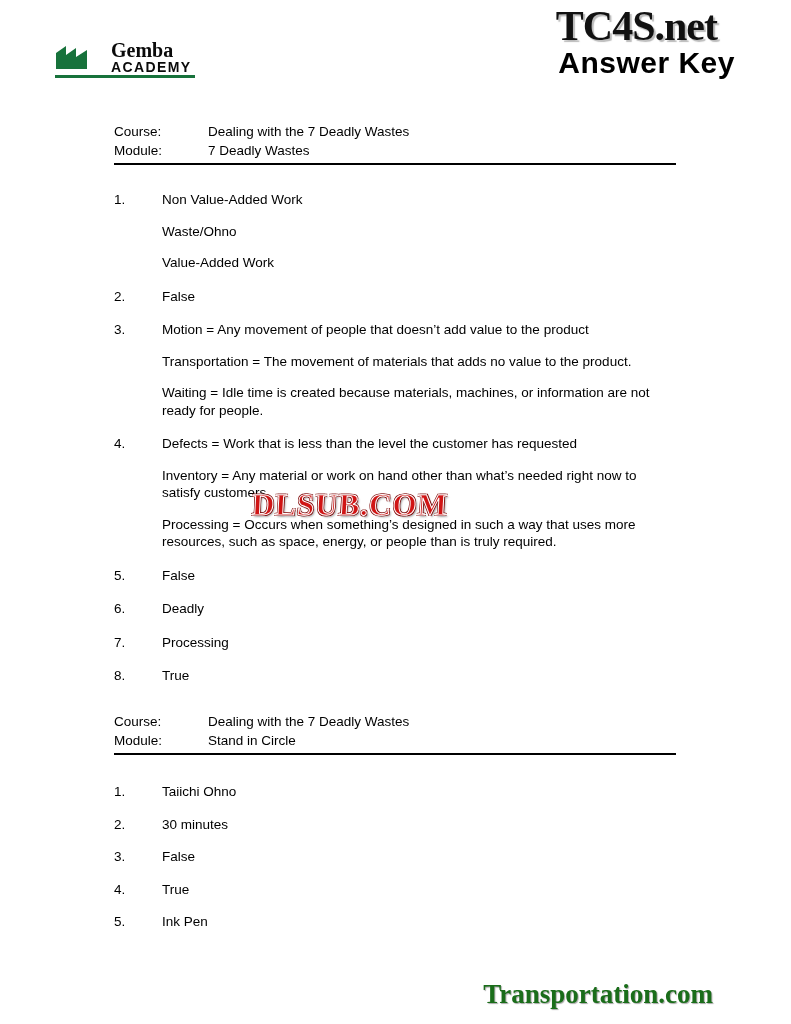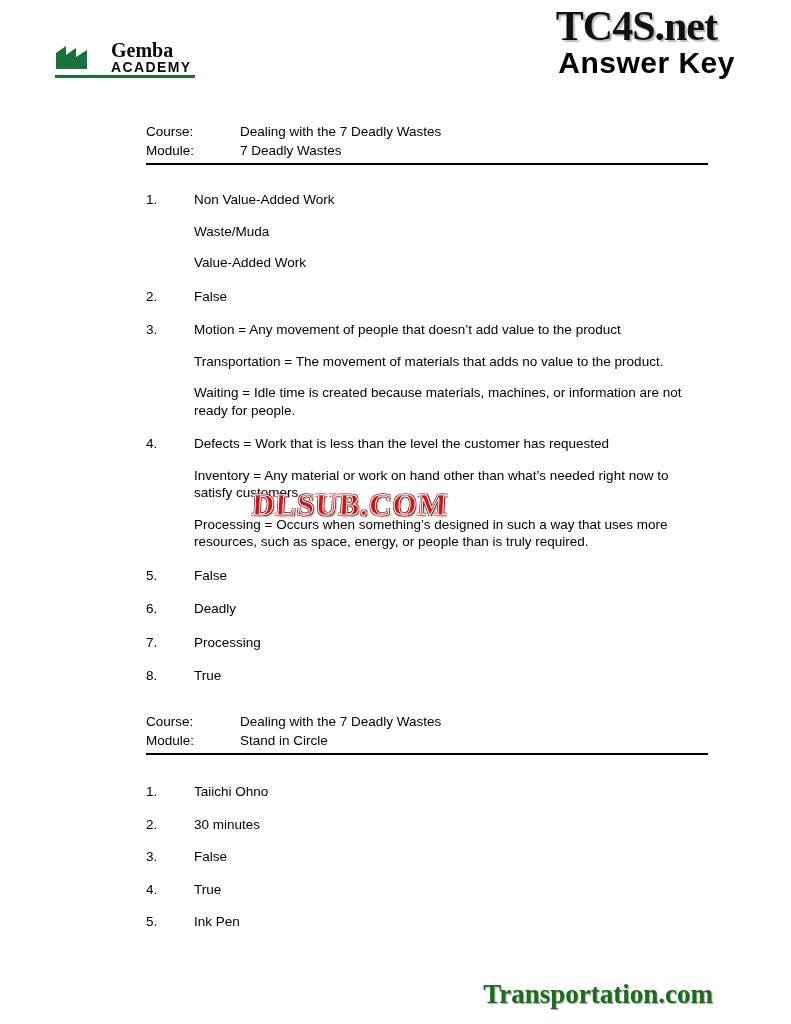--- a/index.html
+++ b/index.html
@@ -110,21 +110,20 @@
     font-weight: bold;
     font-size: 30px;
     letter-spacing: 0.5px;
   }
 
   
   .section {
     position: absolute;
     left: 114px;
     width: 562px;
-    margin-left: 32px;
   }
   .meta-row {
     display: flex;
     font-size: 13.5px;
     line-height: 19px;
   }
   .meta-label { width: 94px; flex: none; }
   .meta-value { flex: 1; }
   .section-rule {
     height: 2px;
@@ -187,21 +186,21 @@
       <div class="meta-value">7 Deadly Wastes</div>
     </div>
     <div class="section-rule"></div>
 
     <div class="qa-list">
 
       <div class="qa-item">
         <div class="qa-num">1.</div>
         <div class="qa-body">
           <div class="qa-line">Non Value-Added Work</div>
-          <div class="qa-line">Waste/Muda</div>
+          <div class="qa-line">Waste/Ohno</div>
           <div class="qa-line">Value-Added Work</div>
         </div>
       </div>
 
       <div class="qa-item">
         <div class="qa-num">2.</div>
         <div class="qa-body">
           <div class="qa-line">False</div>
         </div>
       </div>

